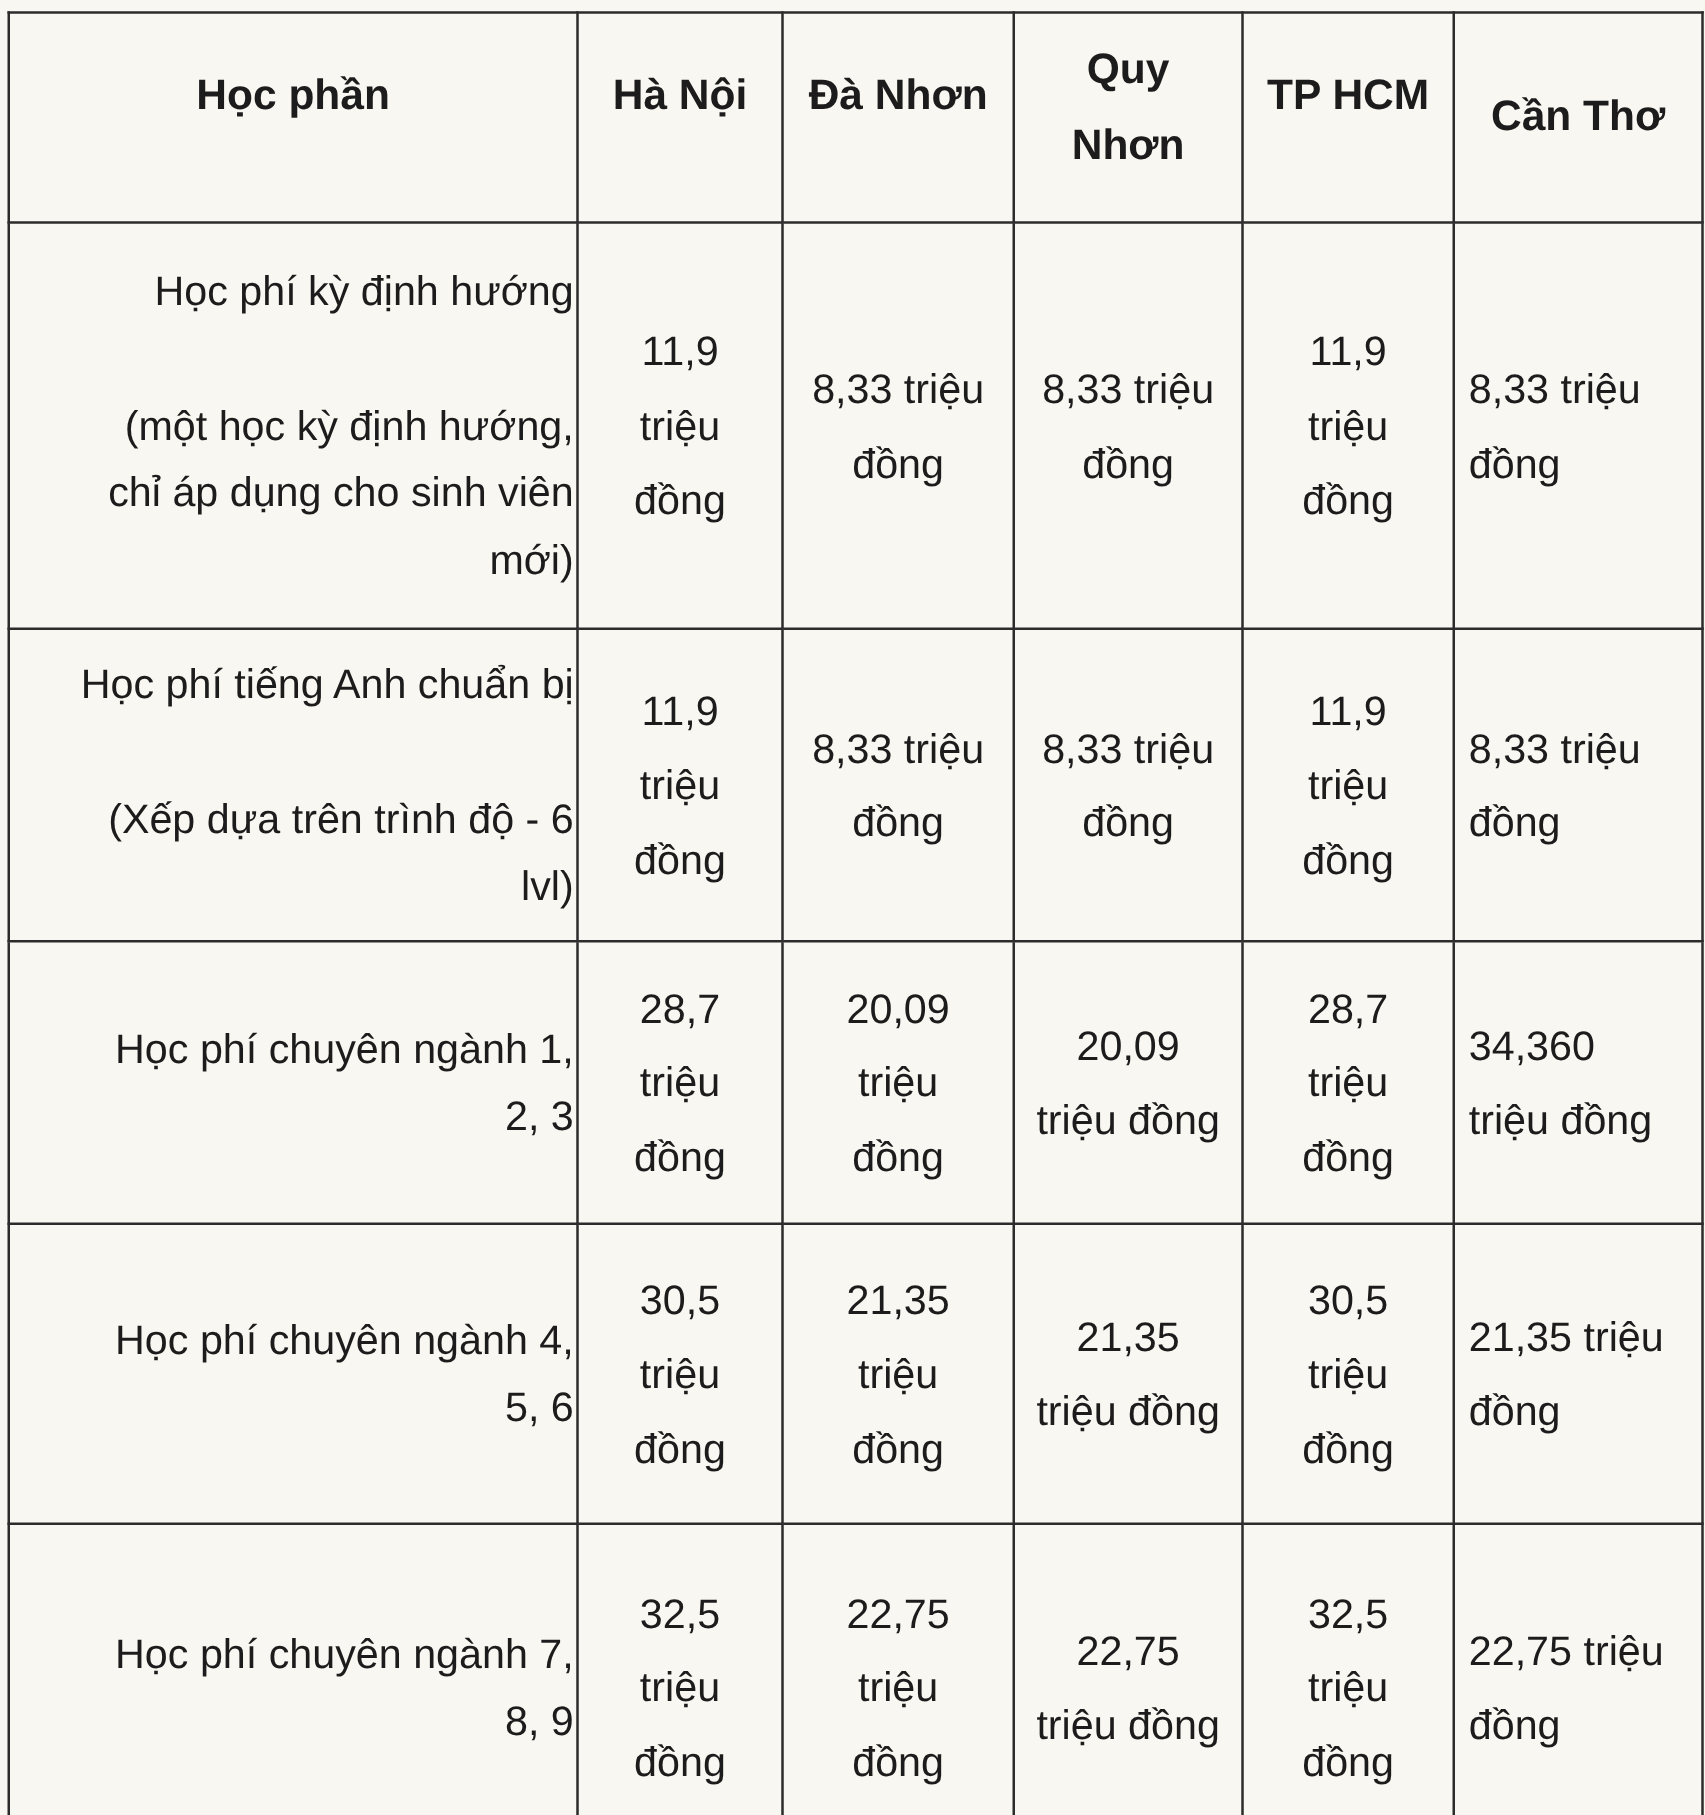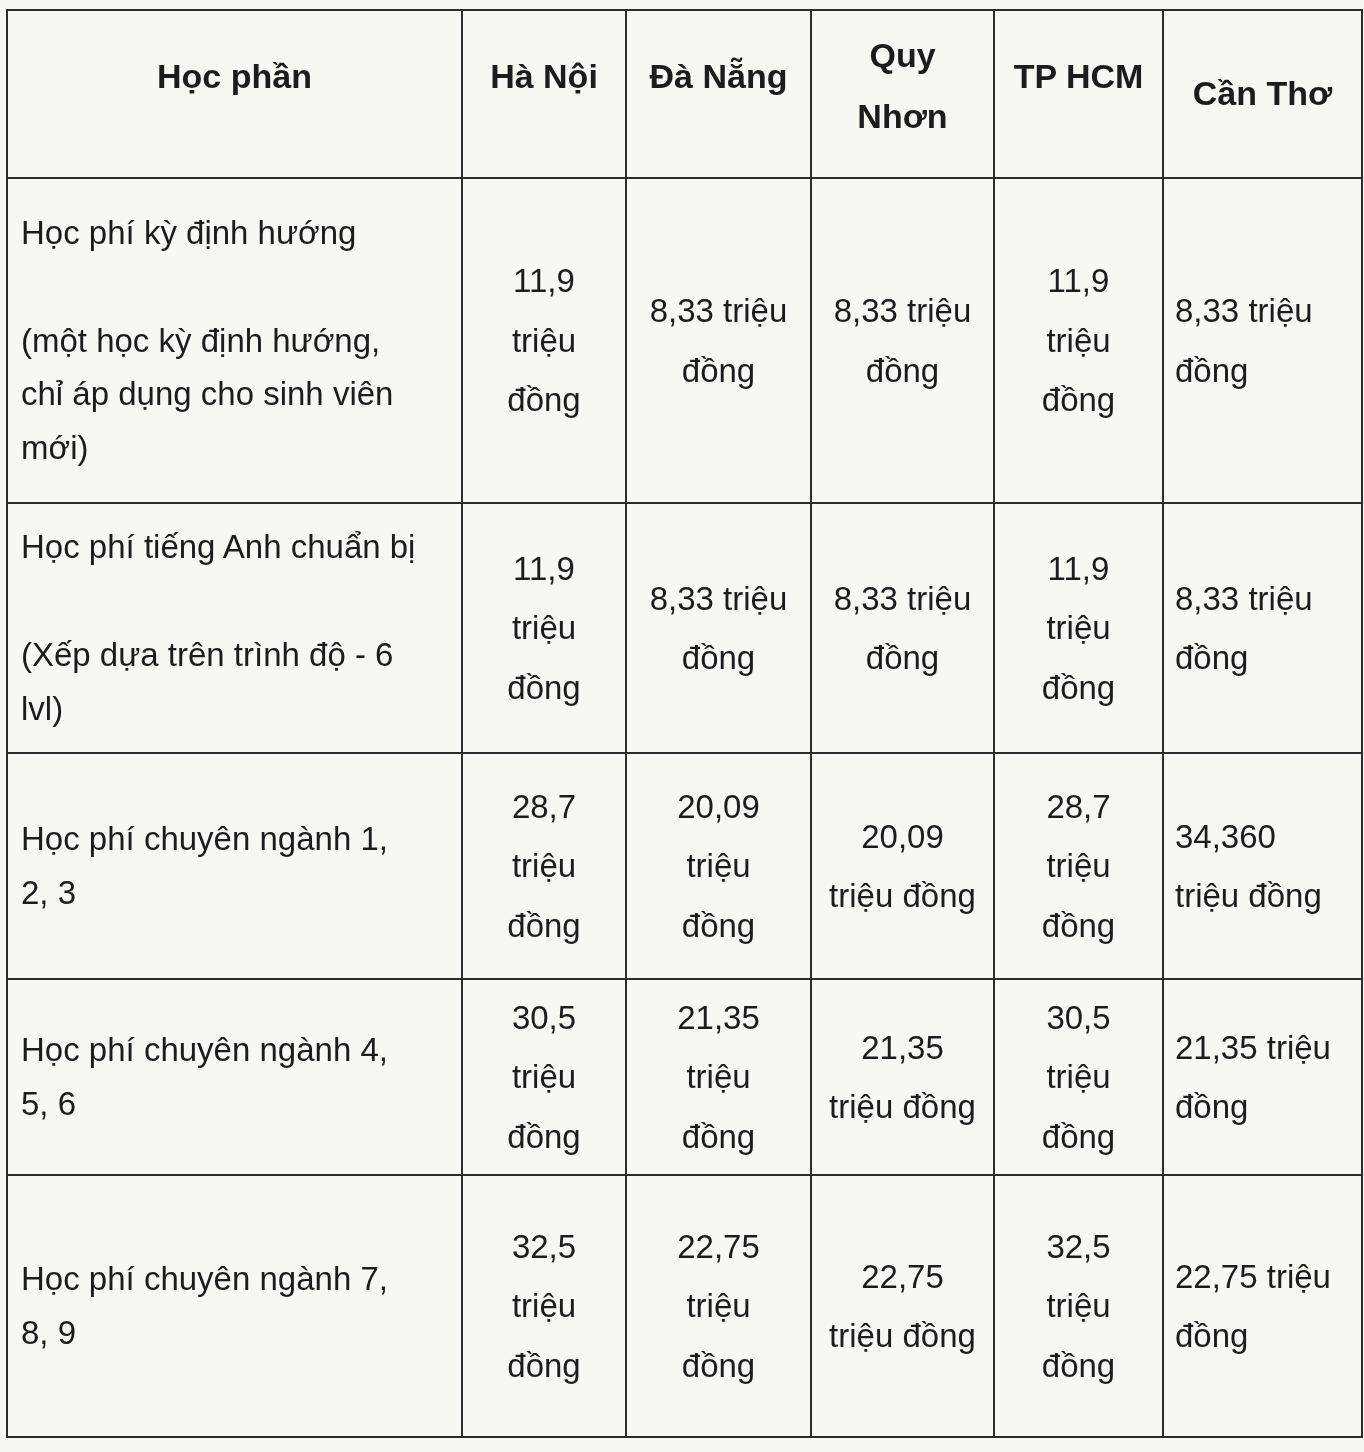--- a/index.html
+++ b/index.html
@@ -36,56 +36,56 @@
   }
   th.hdr-hi  { padding-bottom: 34px; }
   th.hdr-mid { padding-bottom: 16px; }
   .fee-table td {
     font-size: 33px;
     vertical-align: middle;
     line-height: 1.8;
     padding: 0 4px;
   }
   td.label-cell {
-    text-align: left;
+    text-align: right;
     line-height: 1.63;
     padding: 14px 2px 14px 13px;
   }
   td.val-cell {
     text-align: center;
   }
   td.val-left {
     text-align: left;
     padding-left: 11px;
     padding-right: 2px;
   }
   tr.hdr { height: 168px; margin-top: 19px; }
   tr.r1  { height: 325px; }
   tr.r2  { height: 250px; }
   tr.r3  { height: 226px; padding-left: 12px; }
-  tr.r4  { height: 196px; }
+  tr.r4  { height: 240px; }
   tr.r5  { height: 262px; }
 </style>
 </head>
 <body>
 
 <table class="fee-table">
   <colgroup>
     <col style="width:455px">
     <col style="width:164px">
     <col style="width:185px">
     <col style="width:183px">
     <col style="width:169px">
     <col style="width:199px">
   </colgroup>
   <tbody>
     <tr class="hdr">
       <th class="hdr-hi">Học phần</th>
       <th class="hdr-hi">Hà Nội</th>
-      <th class="hdr-hi">Đà Nẵng</th>
+      <th class="hdr-hi">Đà Nhơn</th>
       <th class="hdr-mid">Quy
 Nhơn</th>
       <th class="hdr-hi">TP HCM</th>
       <th>Cần Thơ</th>
     </tr>
 
     <tr class="r1">
       <td class="label-cell">Học phí kỳ định hướng
 
 (một học kỳ định hướng,

